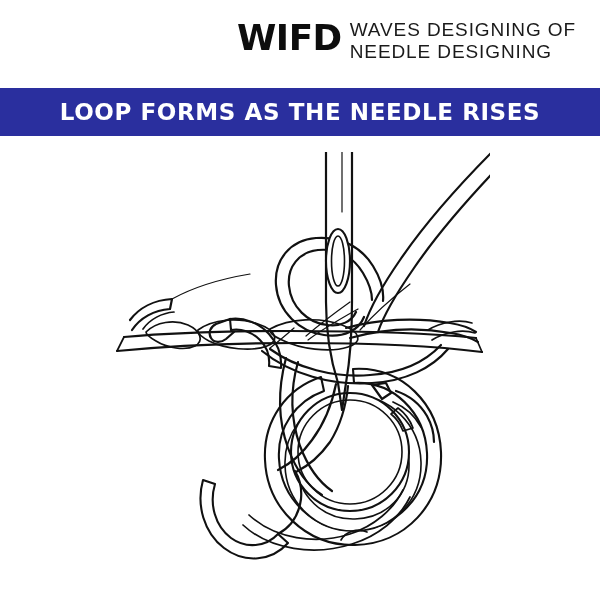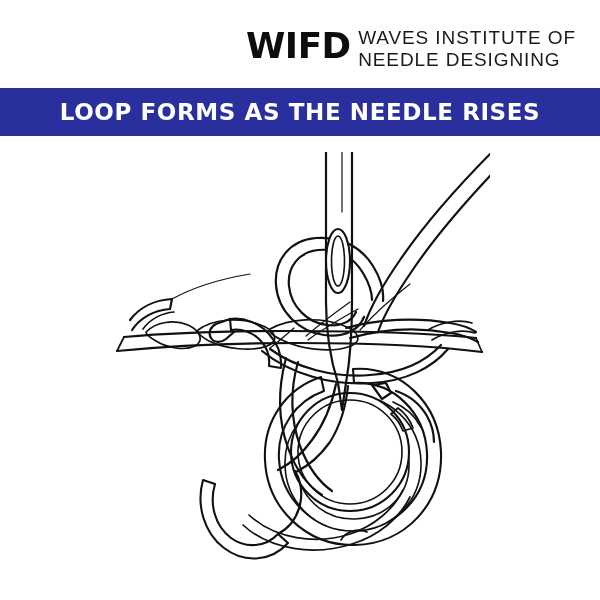--- a/index.html
+++ b/index.html
@@ -32,21 +32,20 @@
     height: 88px;
     background: #ffffff;
   }
   .logo-lockup {
     position: absolute;
     right: 24px;
     top: 16px;
     display: flex;
     align-items: flex-start;
     gap: 10px;
-    margin-top: 8px;
   }
   .logo-mark {
     font-family: "DejaVu Sans", sans-serif;
     font-weight: 700;
     font-size: 35px;
     line-height: 44px;
     letter-spacing: -0.5px;
     color: #0d0d0d;
     transform: scaleX(1.02);
     transform-origin: left center;
@@ -124,21 +123,21 @@
 </style>
 </head>
 <body>
 
 <div class="page">
 
   <div class="header">
     <div class="logo-lockup">
       <div class="logo-mark">WIFD</div>
       <div class="logo-words">
-        <div class="line">WAVES INSTITUTE OF</div>
+        <div class="line">WAVES DESIGNING OF</div>
         <div class="line">NEEDLE DESIGNING</div>
       </div>
     </div>
   </div>
 
   <div class="banner">
     <div class="banner-title">LOOP FORMS AS THE NEEDLE RISES</div>
   </div>
 
   <div class="illustration-wrap">

